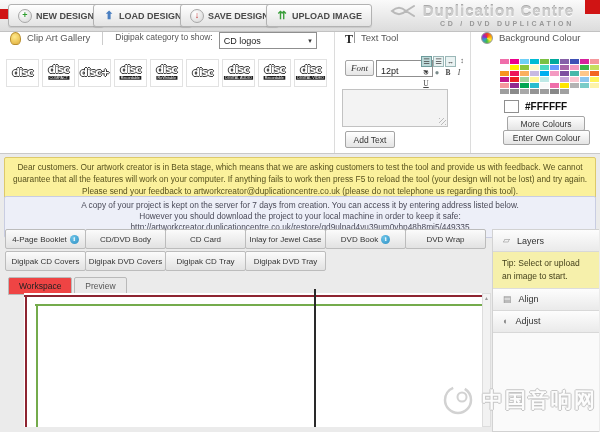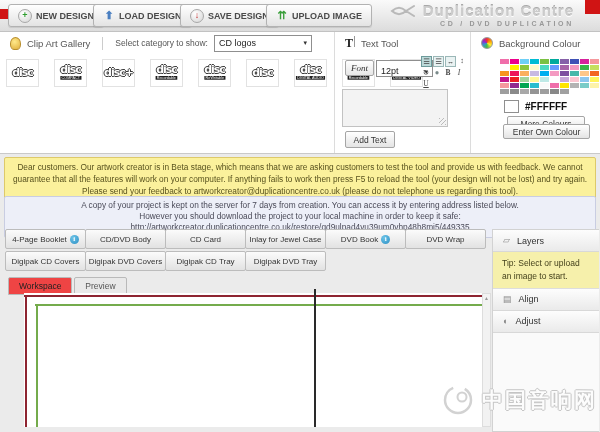--- a/index.html
+++ b/index.html
@@ -19,32 +19,32 @@
   .corner-mark{position:absolute;background:#d01414;}
   #corner-left{left:0;top:9px;width:8px;height:10px;}
   #corner-right{right:0;top:0;width:15px;height:14px;}
 
   
   #panels{position:absolute;left:0;top:32px;width:600px;height:121px;background:#fff;border-bottom:1px solid #c9c9c9;}
   .panel{position:absolute;top:0;height:100%;}
   #panel-clip{left:0;width:334px;border-right:1px solid #dcdcdc;}
   #panel-text{left:335px;width:135px;border-right:1px solid #dcdcdc;}
   #panel-bg{left:471px;width:129px;}
-  .panel-head{height:22px;display:flex;align-items:center;gap:6px;padding:0 10px;font-size:9.5px;color:#555;}
+  .panel-head{height:22px;display:flex;gap:6px;padding:0 10px;font-size:9.5px;color:#555;}
   .bulb-icon{width:9px;height:11px;border-radius:50% 50% 40% 40%;background:radial-gradient(circle at 40% 35%,#ffe98a,#e0af3c);border:1px solid #b98f2e;}
   .head-divider{width:1px;height:13px;background:#ccc;margin:0 6px;}
   .head-label{font-size:8.5px;color:#555;}
   .select-box{display:flex;align-items:center;justify-content:space-between;width:88px;height:15px;border:1px solid #8f8f8f;background:#fff;font-size:9px;color:#222;padding:0 4px;cursor:pointer;}
   .select-caret{font-size:7px;color:#333;}
   .tt-icon{font-family:"Liberation Serif",serif;font-weight:bold;font-size:12px;color:#222;display:flex;align-items:flex-start;}
   .tt-bar{display:inline-block;width:1px;height:11px;background:#999;margin-left:1px;}
   .wheel-icon{width:10px;height:10px;border-radius:50%;background:conic-gradient(#e33,#f90,#fe3,#4b4,#39c,#92c,#e33);border:1px solid #999;}
 
   
-  #clip-thumbs{position:absolute;left:6px;top:27px;display:flex;gap:15px;}
+  #clip-thumbs{position:absolute;left:6px;top:27px;display:flex;gap:3px;}
   .thumb{width:31px;height:26px;background:#fff;border:1px solid #e2e2e2;display:flex;flex-direction:column;align-items:center;justify-content:center;cursor:pointer;overflow:hidden;}
   .thumb .word{font-family:"DejaVu Sans",sans-serif;font-size:11px;font-weight:bold;letter-spacing:-1px;line-height:10px;color:#fff;text-shadow:-1px 0 #3c3c3c,1px 0 #3c3c3c,0 -1px #3c3c3c,0 1px #3c3c3c;}
   .thumb .bar{margin-top:1px;background:#1f1f1f;color:#fff;font-size:6px;line-height:6px;height:6px;padding:0 2px;white-space:nowrap;transform:scale(.62);transform-origin:50% 0;}
 
   
   #font-btn{position:absolute;left:10px;top:28px;width:27px;height:14px;display:flex;align-items:center;justify-content:center;background:linear-gradient(#fff,#e6e6e6);border:1px solid #a5a5a5;border-radius:2px;font-family:"Liberation Serif",serif;font-style:italic;font-size:9px;color:#333;cursor:pointer;}
   #font-size{position:absolute;left:41px;top:28px;width:47px;align-items:flex-end;}
   #fmt-grid{position:absolute;left:86px;top:24px;width:48px;display:flex;flex-wrap:wrap;gap:1px;justify-content:flex-start;}
   .fmt-btn{width:10px;height:10px;display:flex;align-items:center;justify-content:center;font-size:7.5px;color:#444;cursor:pointer;line-height:1;}
   .fmt-btn.boxed{border:1px solid #9ab7b7;background:#e9f2f2;width:9px;height:9px;}
@@ -57,21 +57,21 @@
   #text-area::after{content:"";position:absolute;right:1px;bottom:1px;width:7px;height:7px;background:repeating-linear-gradient(135deg,#bbb 0 1px,transparent 1px 3px);}
   #add-text-btn{position:absolute;left:10px;top:99px;width:48px;height:15px;display:flex;align-items:center;justify-content:center;background:linear-gradient(#fff,#e4e4e4);border:1px solid #a5a5a5;border-radius:2px;font-size:8.5px;color:#333;cursor:pointer;}
 
   
   #palette{position:absolute;left:29px;top:27px;display:grid;grid-template-columns:repeat(10,9px);grid-auto-rows:5px;gap:1px;}
   .swatch{width:9px;height:5px;cursor:pointer;}
   #cur-swatch{position:absolute;left:33px;top:68px;width:13px;height:11px;background:#fff;border:1px solid #8f8f8f;}
   #cur-hex{position:absolute;left:54px;top:69px;font-size:10px;font-weight:bold;color:#111;}
   .bg-btn{position:absolute;display:flex;align-items:center;justify-content:center;background:linear-gradient(#fff,#e4e4e4);border:1px solid #a5a5a5;border-radius:2px;font-size:8.5px;color:#333;cursor:pointer;}
   #more-colours-btn{left:36px;top:84px;width:76px;height:13px;}
-  #enter-own-btn{left:32px;top:92px;width:85px;height:13px;}
+  #enter-own-btn{left:32px;top:98px;width:85px;height:13px;}
 
   
   #notice-beta{position:absolute;left:4px;top:157px;width:582px;padding:3px 4px;background:#fbf19c;border:1px solid #ddc96a;border-radius:2px;font-size:8.3px;line-height:1.45;text-align:center;color:#58521e;}
   #notice-backup{position:absolute;left:4px;top:196px;width:582px;padding:3px 4px;background:#edeff8;border:1px solid #c9cde2;border-radius:2px;font-size:8.3px;line-height:1.35;text-align:center;color:#4a4a58;}
 
   
   .ptab-row{position:absolute;left:5px;display:flex;}
   #tabs1{top:229px;}
   #tabs2{top:251px;}
   .ptab{width:81px;height:20px;box-sizing:border-box;display:flex;align-items:center;justify-content:center;gap:3px;background:linear-gradient(#fbfbfb,#e2e2e2);border:1px solid #bcbcbc;margin-right:-1px;font-size:8px;color:#333;border-radius:2px;cursor:pointer;white-space:nowrap;}
@@ -138,21 +138,21 @@
   <div id="corner-left" class="corner-mark"></div>
   <div id="corner-right" class="corner-mark"></div>
 
   <div id="panels">
 
     <div id="panel-clip" class="panel">
       <div class="panel-head">
         <span class="bulb-icon"></span>
         <span>Clip Art Gallery</span>
         <span class="head-divider"></span>
-        <span class="head-label">Select category to show:</span>
+        <span class="head-label">Digipak category to show:</span>
         <div class="select-box">
           <span>CD logos</span>
           <span class="select-caret">▾</span>
         </div>
       </div>
       <div id="clip-thumbs">
           <div class="thumb">
             <span class="word">disc</span>
           </div>
           <div class="thumb">

